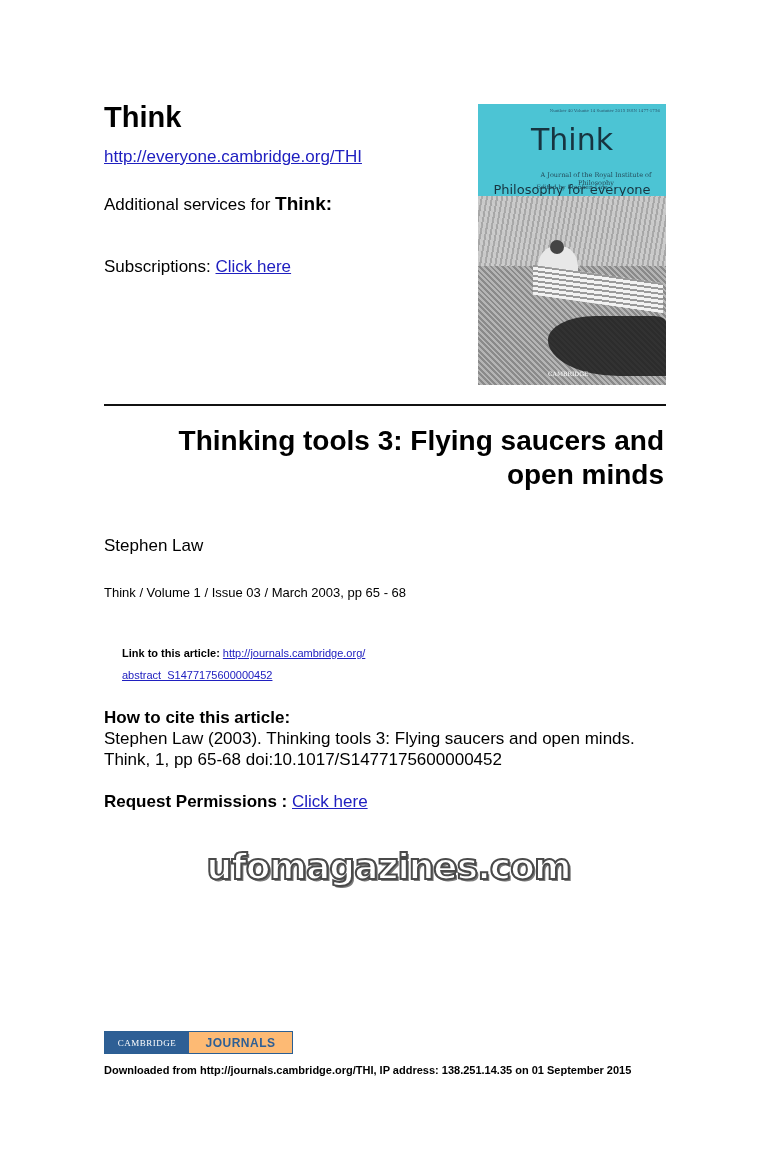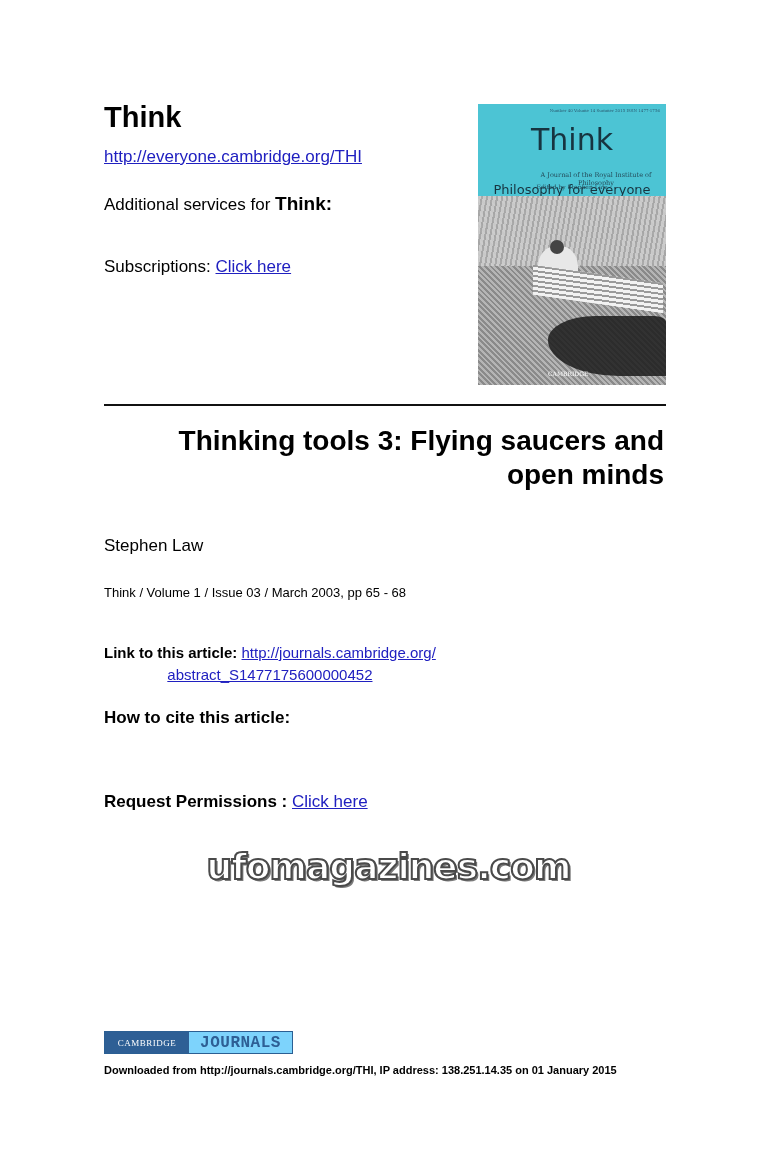--- a/index.html
+++ b/index.html
@@ -26,29 +26,29 @@
   .cover-photo .plaza { position: absolute; left: 0; top: 0; right: 0; height: 70px; background: repeating-linear-gradient(100deg, #cfcfcf 0 3px, #a9a9a9 3px 5px); opacity: .9; }
   .cover-photo .shadow { position: absolute; left: 70px; top: 120px; width: 118px; height: 60px; background: #1b1b1b; border-radius: 40% 10% 0 60%; opacity: .85; }
   .cover-photo .bench { position: absolute; left: 55px; top: 78px; width: 130px; height: 30px; background: repeating-linear-gradient(0deg, #f2f2f2 0 3px, #9a9a9a 3px 5px); transform: skewY(8deg); }
   .cover-photo .person { position: absolute; left: 60px; top: 50px; width: 40px; height: 45px; background: #e8e8e8; border-radius: 45% 45% 10% 10%; }
   .cover-photo .head { position: absolute; left: 72px; top: 44px; width: 14px; height: 14px; background: #444; border-radius: 50%; }
   .cover-photo .publisher { position: absolute; left: 70px; bottom: 8px; font-size: 6px; color: #fff; font-family: "DejaVu Serif", serif; }
   .rule { left: 104px; top: 404px; width: 562px; height: 2px; background: #111; }
   .article-title { left: 104px; top: 424px; width: 560px; font-size: 28px; font-weight: bold; line-height: 34px; text-align: right; }
   .author { left: 104px; top: 536px; font-size: 17px; }
   .meta { left: 104px; top: 583px; font-size: 13px; line-height: 20px; }
-  .link-block { left: 104px; top: 642px; font-size: 15px; line-height: 22px; text-align: center; }
+  .link-block { left: 122px; top: 642px; font-size: 11px; line-height: 22px; }
   .cite-block { left: 104px; top: 707px; width: 560px; font-size: 17px; line-height: 21px; }
   .perm-block { left: 104px; top: 792px; font-size: 17px; }
   b { font-weight: bold; }
   .watermark { left: 0; right: 0; top: 846px; text-align: center; font-family: "DejaVu Sans", sans-serif; font-weight: bold; font-size: 36px; color: #ffffff; letter-spacing: -1px;
     -webkit-text-stroke: 2px #4a4a4a; text-shadow: 2px 2px 0 #7a7a7a; padding-left: 7px; }
   .logo { left: 104px; top: 1031px; width: 187px; height: 21px; border: 1px solid #2b5f93; display: flex; }
   .logo-left { width: 84px; background: #2e5f95; color: #fff; font-family: "Liberation Serif", serif; font-size: 9px; letter-spacing: .5px; display: flex; align-items: center; justify-content: center; }
-  .logo-right { flex: 1; background: #7dd3fc; color: #2e5f95; font-family: Liberation Mono, monospace; font-size: 16px; font-weight: bold; letter-spacing: .5px; display: flex; align-items: center; justify-content: center; }
+  .logo-right { flex: 1; background: #fdba74; color: #2e5f95; font-family: Liberation Sans, sans-serif; font-size: 12px; font-weight: bold; letter-spacing: .5px; display: flex; align-items: center; justify-content: center; }
   .footer { left: 104px; top: 1064px; font-size: 11px; font-weight: bold; }
 </style>
 </head>
 <body>
 
 <div class="abs journal-title">Think</div>
 <a class="abs journal-url">http://everyone.cambridge.org/THI</a>
 <div class="abs services">
   <span>Additional services for </span><span class="think-em">Think:</span>
 </div>
@@ -84,26 +84,27 @@
   <div>Think / Volume 1 / Issue 03 / March 2003, pp 65 - 68</div>
 </div>
 
 <div class="abs link-block">
   <b>Link to this article: </b><a>http://journals.cambridge.org/</a><br>
   <a>abstract_S1477175600000452</a>
 </div>
 
 <div class="abs cite-block">
   <b>How to cite this article:</b>
+  <div>Stephen Law (2003). Thinking tools 3: Flying saucers and open minds. Think, 1, pp 65-68 doi:10.1017/S1477175600000452</div>
 </div>
 
 <div class="abs perm-block">
   <b>Request Permissions : </b><a>Click here</a>
 </div>
 
 <div class="abs watermark">ufomagazines.com</div>
 
 <div class="abs logo">
   <div class="logo-left">CAMBRIDGE</div>
   <div class="logo-right">JOURNALS</div>
 </div>
 
-<div class="abs footer">Downloaded from http://journals.cambridge.org/THI, IP address: 138.251.14.35 on 01 January 2015</div>
+<div class="abs footer">Downloaded from http://journals.cambridge.org/THI, IP address: 138.251.14.35 on 01 September 2015</div>
 
 </body></html>

